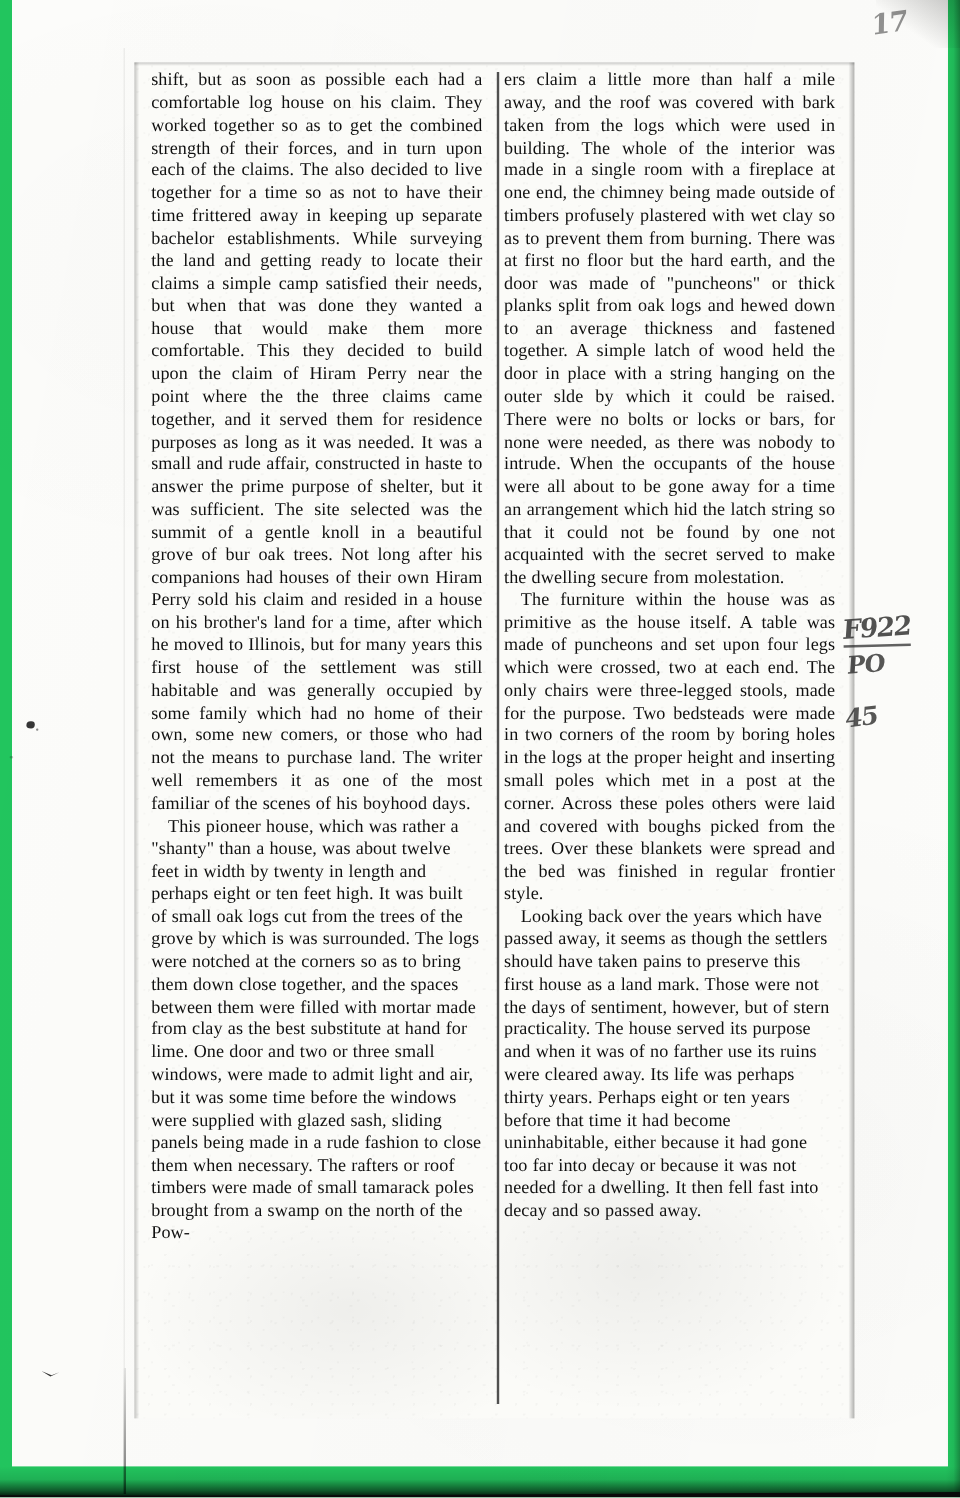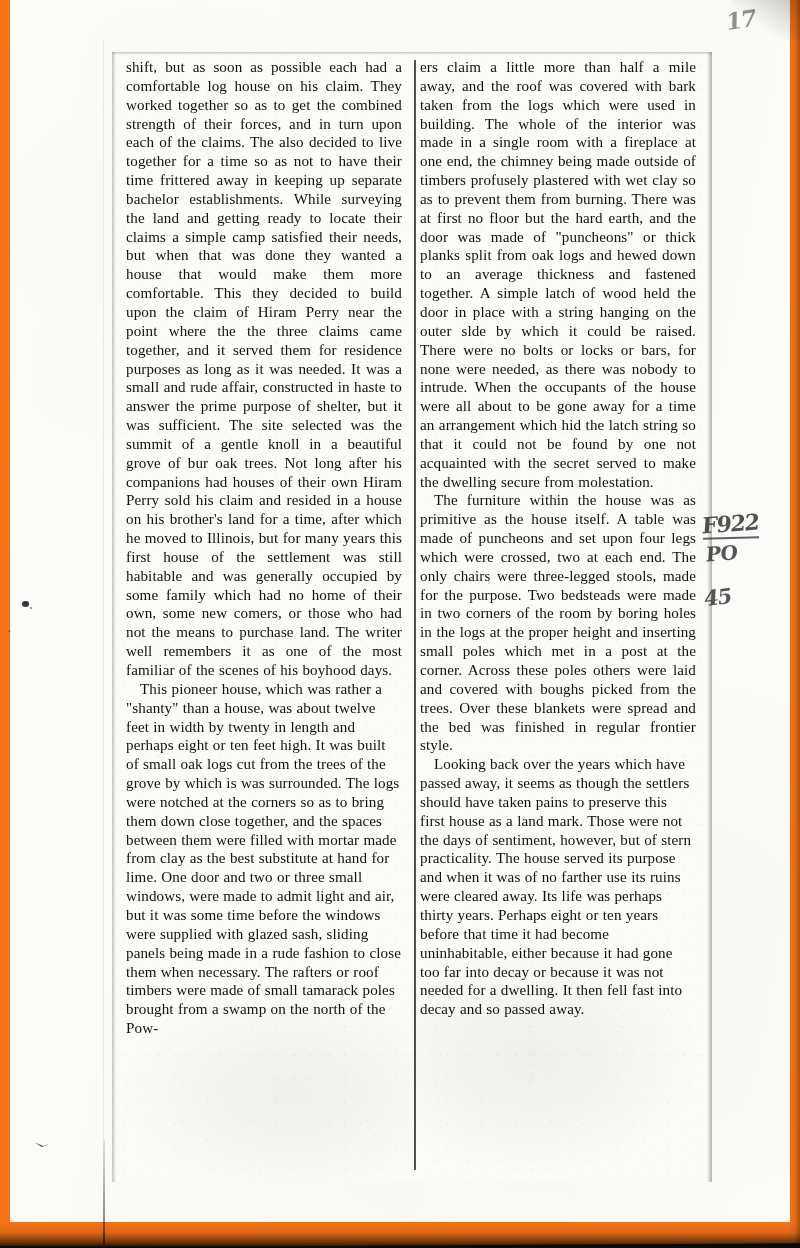--- a/index.html
+++ b/index.html
@@ -12,21 +12,21 @@
     height: 1248px;
     font-family: "Liberation Serif", serif;
     overflow: hidden;
     position: relative;
   }
 
   
   .scan-page {
     position: absolute;
     inset: 0;
-    background: #f97316;
+    background: #22c55e;
     overflow: hidden;
   }
   .page-paper {
     position: absolute;
     left: 10px;
     top: 0px;
     width: 780px;
     height: 1222px;
     background: #fcfcfa;
     box-shadow: inset 0 0 0 0 #fff;

